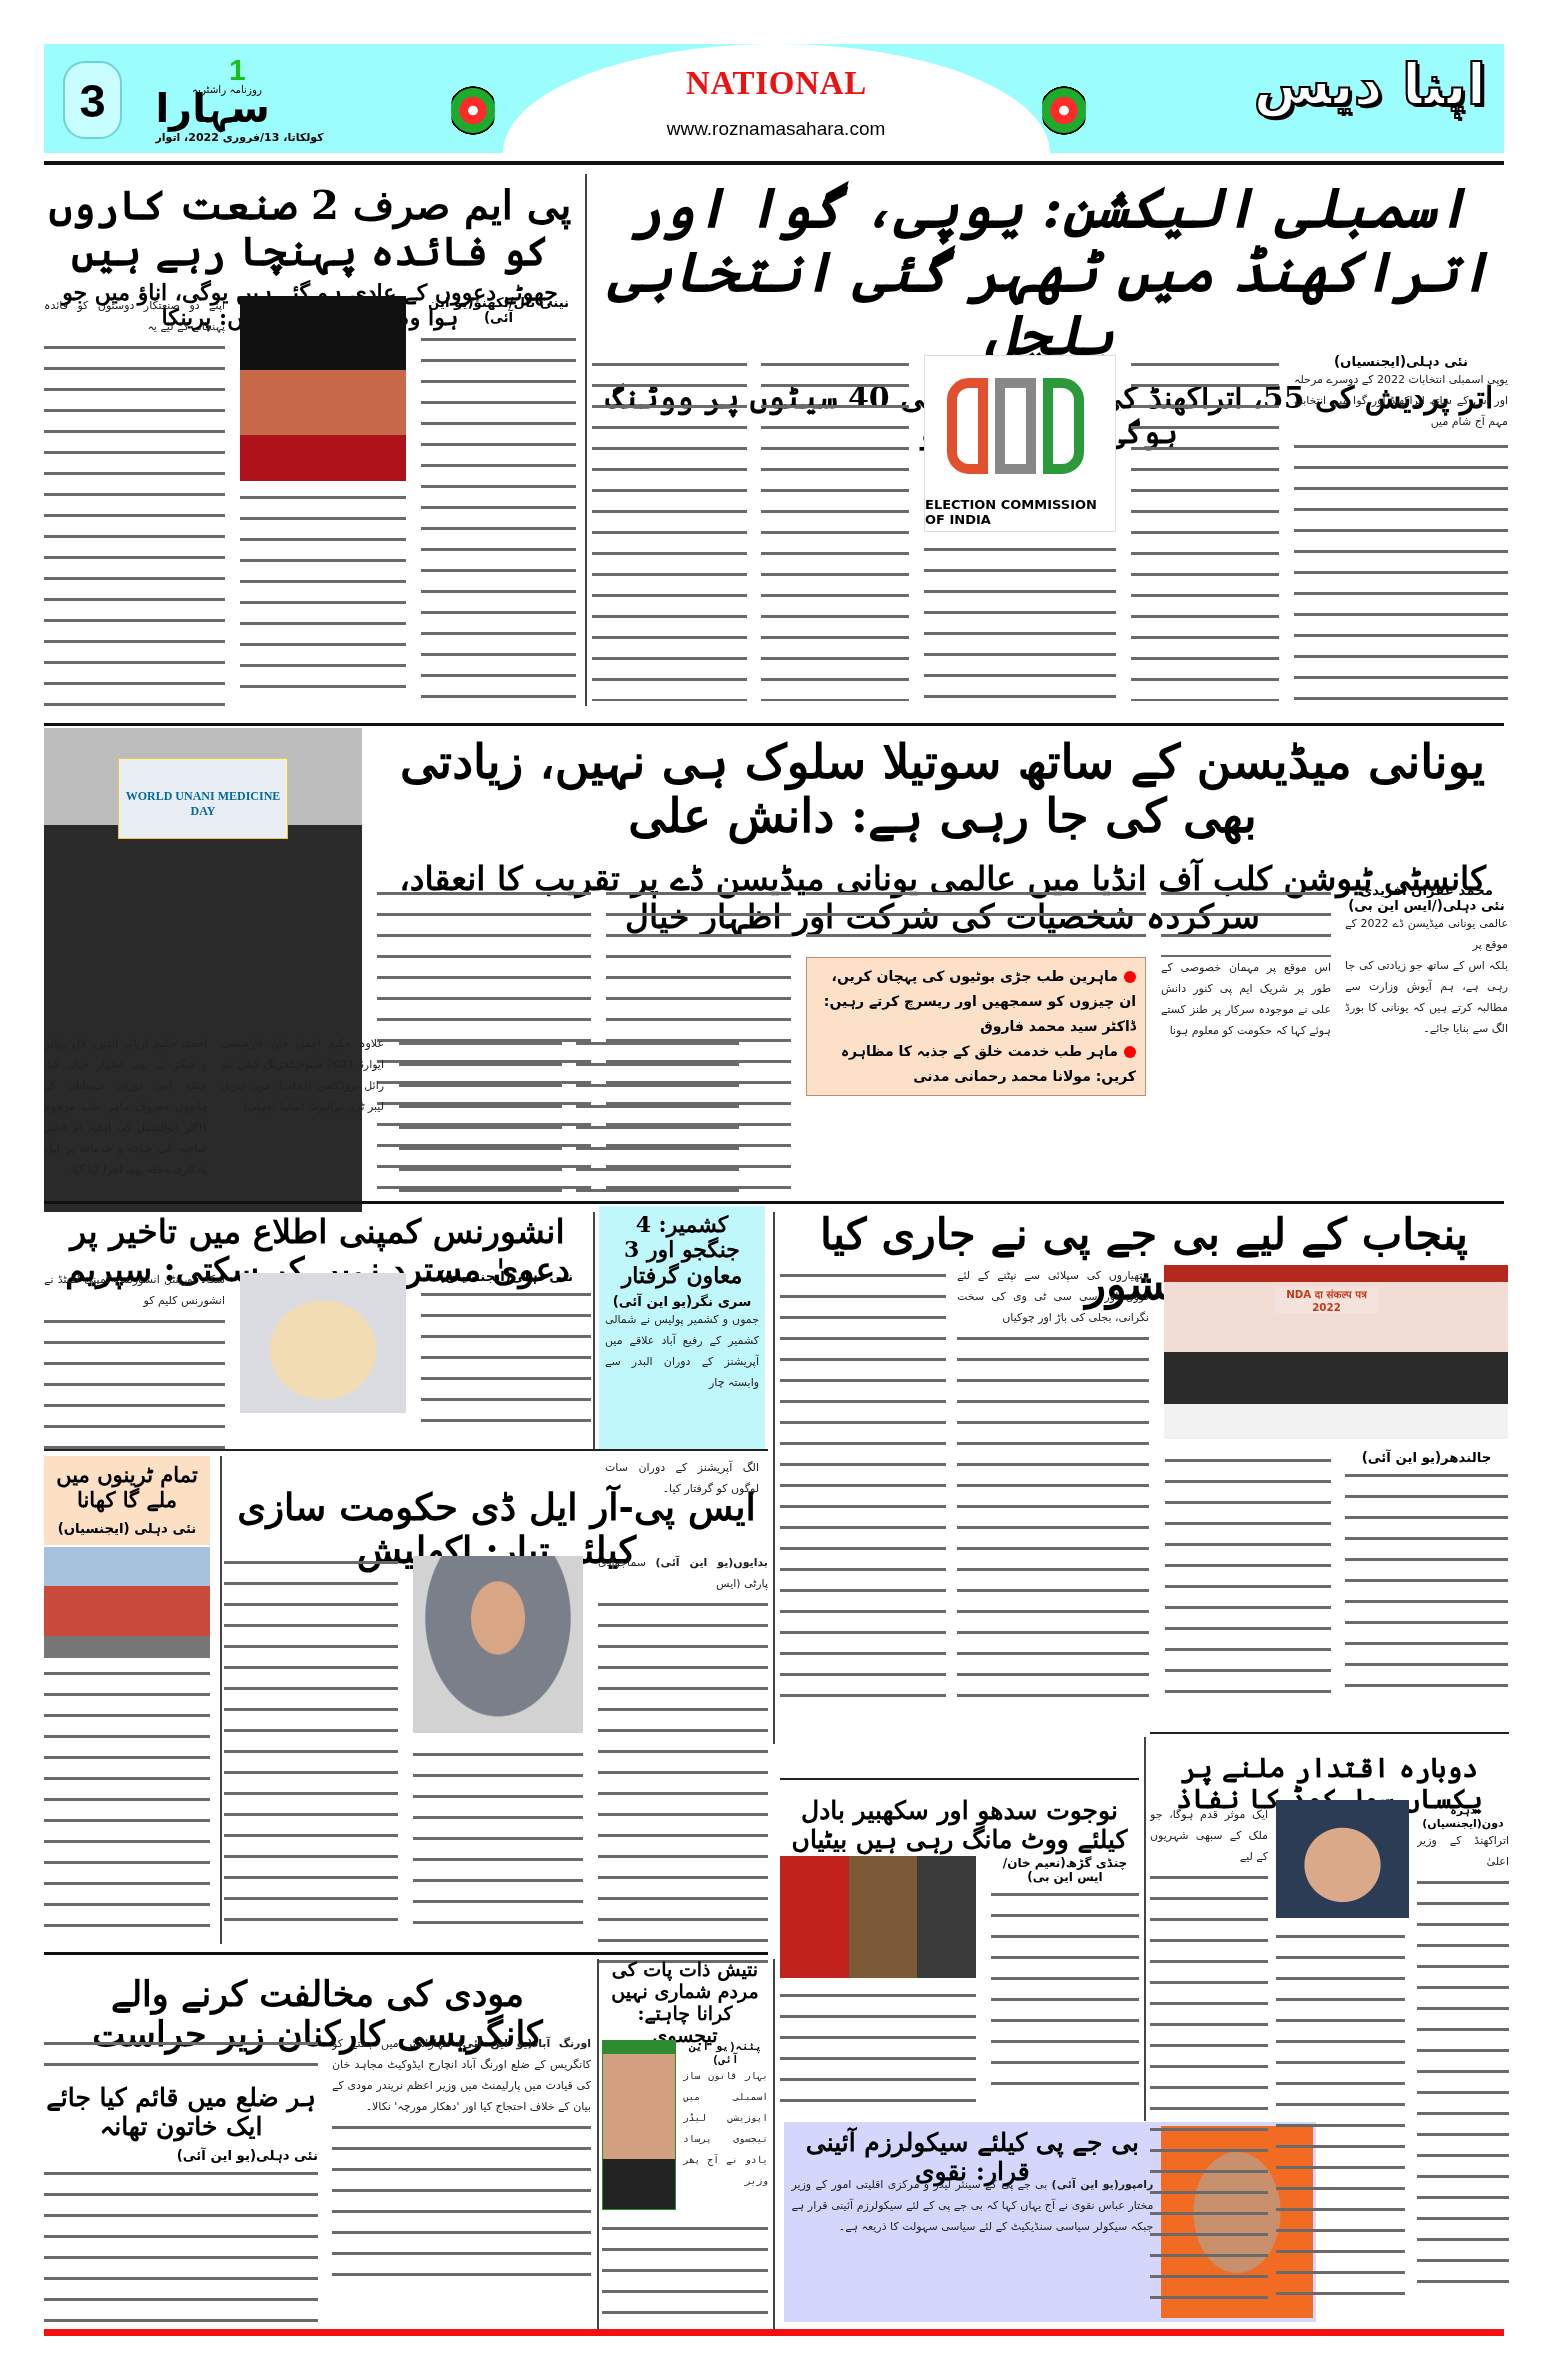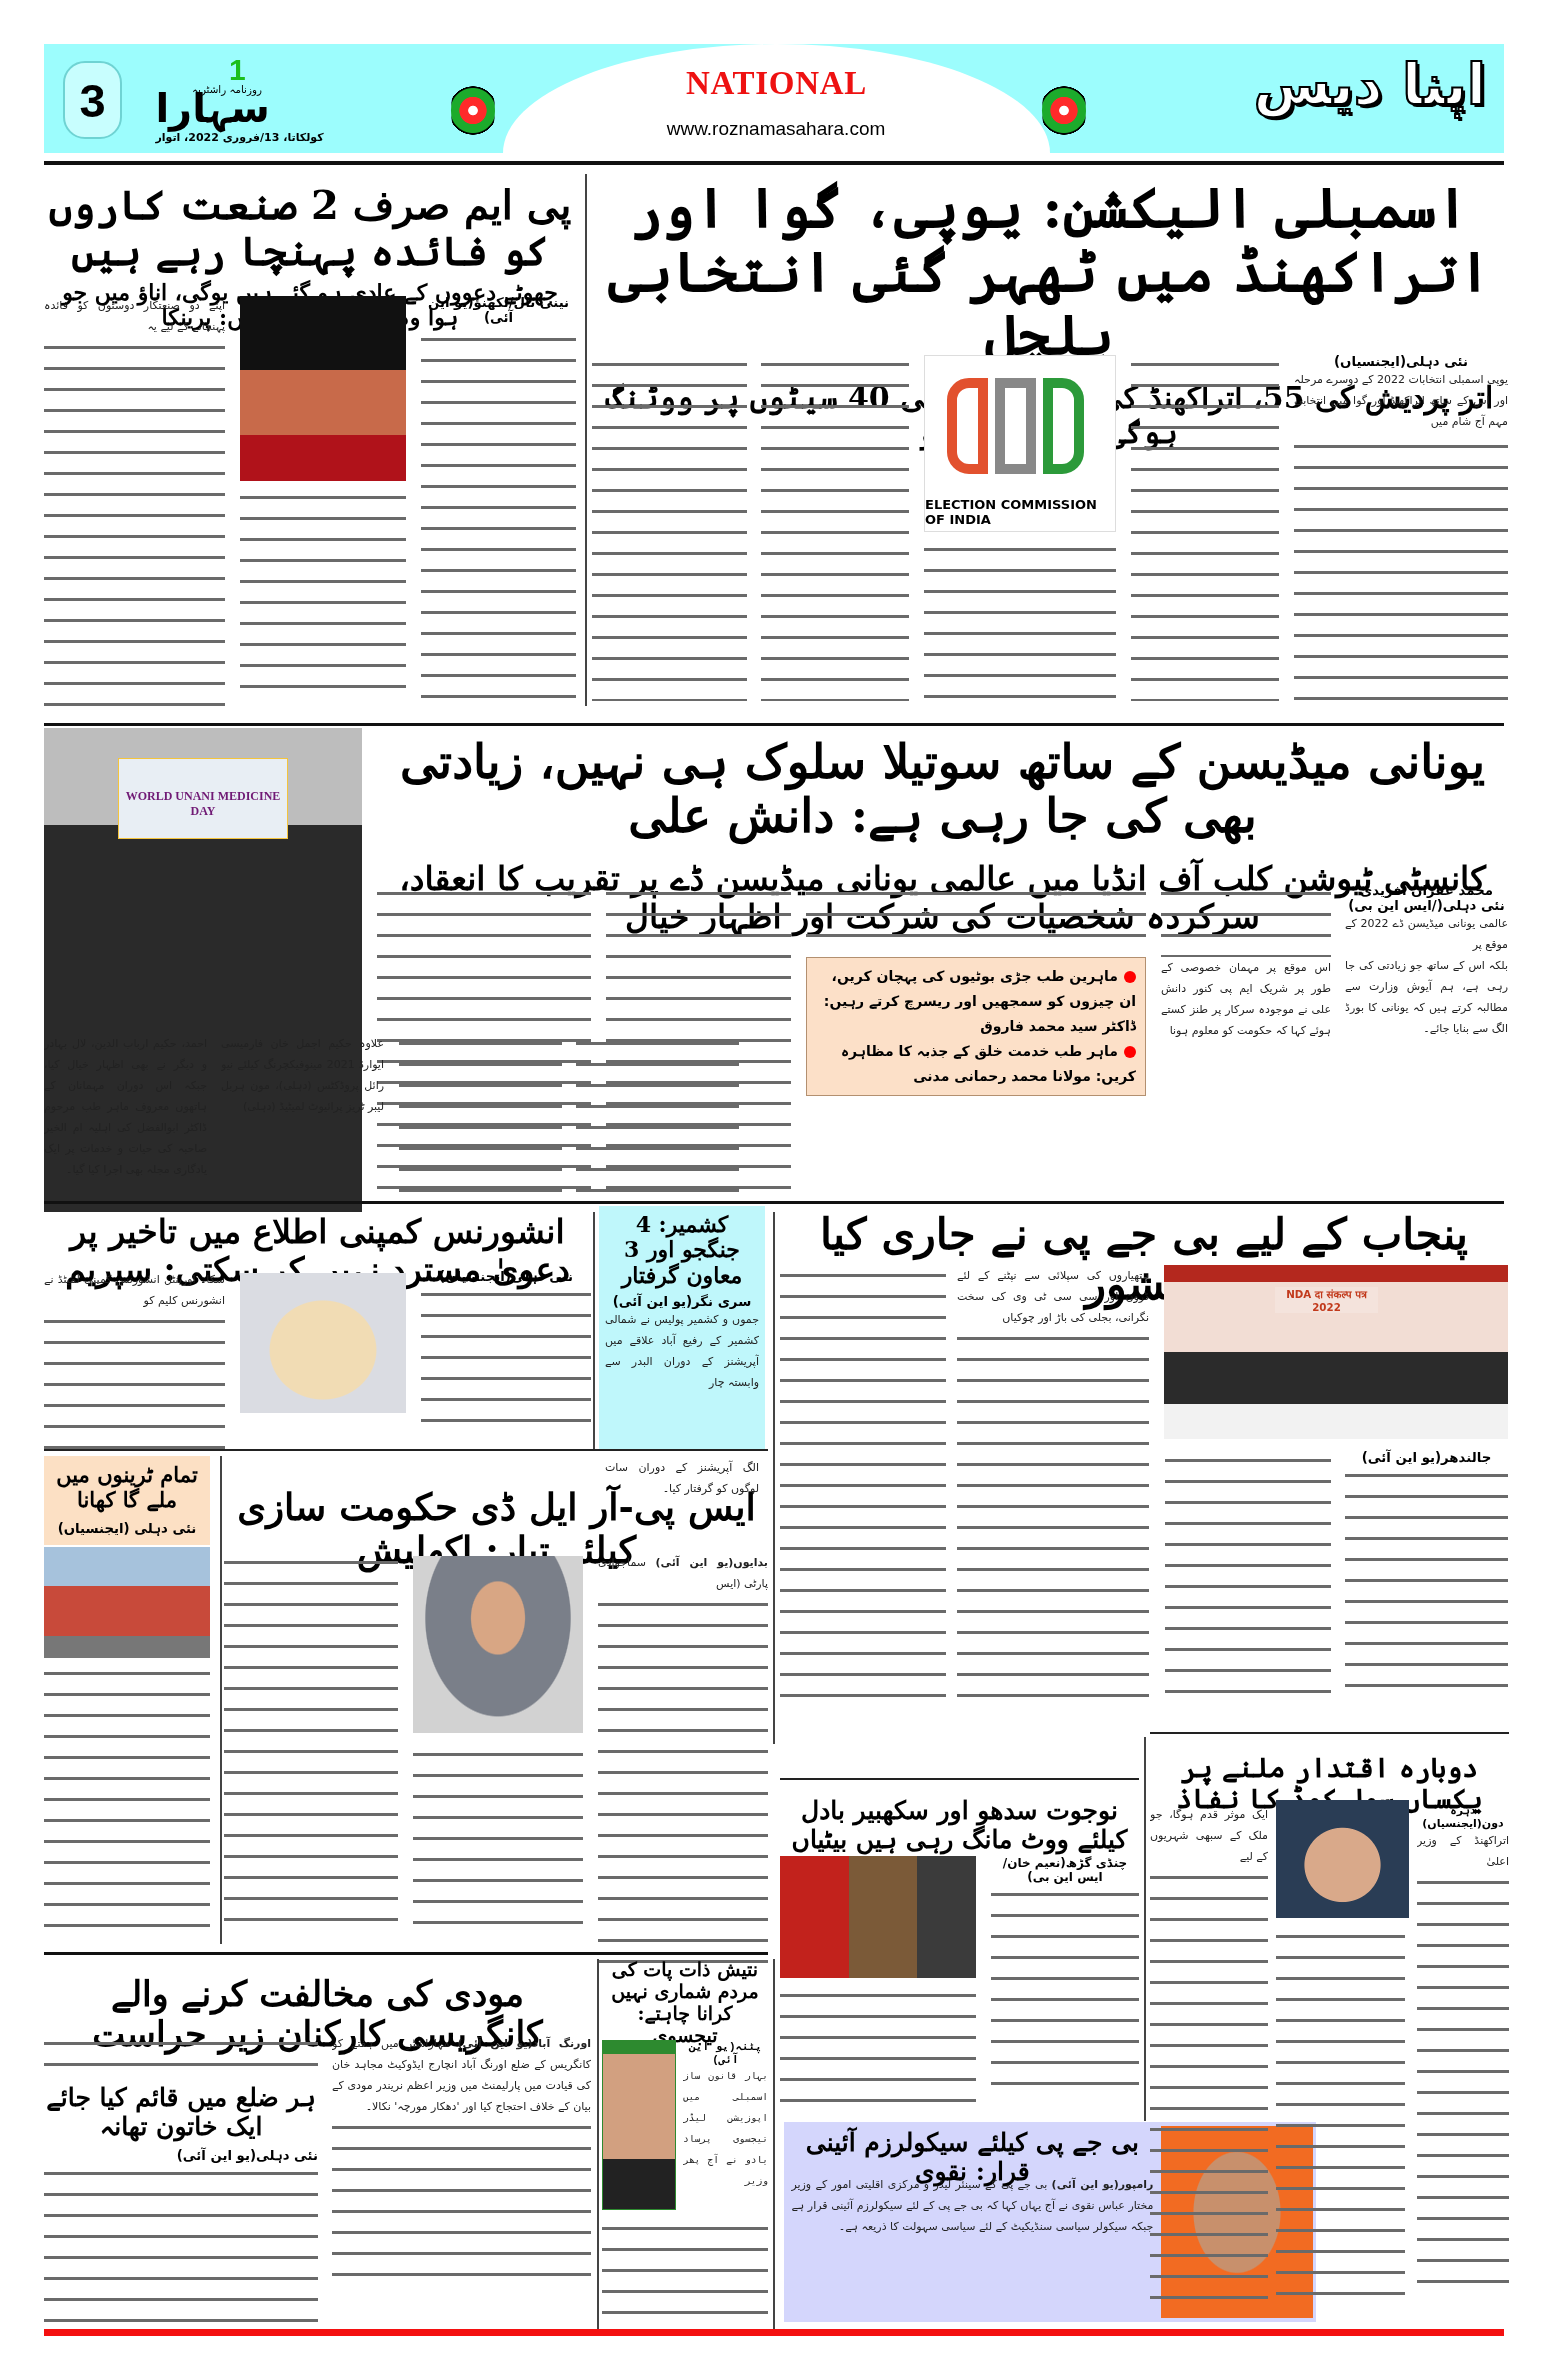--- a/index.html
+++ b/index.html
@@ -45,21 +45,21 @@
   <span class="logo-date">کولکاتا، 13/فروری 2022، اتوار</span>
 </div>
 <div class="abs burst" style="left:451px;top:70px;"></div>
 <div class="abs burst" style="left:1042px;top:70px;"></div>
 <div class="abs national">NATIONAL</div>
 <div class="abs url">www.roznamasahara.com</div>
 <div class="abs section-title">اپنا دیس</div>
 <div class="abs rule-thick" style="top:161px;"></div>
 
 <div class="abs" style="left:591px;top:169px;width:917px;height:532px;">
-  <div class="hl" style="font-size:55px;margin-top:7.4px;">اسمبلی الیکشن: یوپی، گوا اور اتراکھنڈ میں ٹھہر گئی انتخابی ہلچل</div>
+  <div class="hl" style="font-size:55px;margin-top:7.4px;font-style:italic;">اسمبلی الیکشن: یوپی، گوا اور اتراکھنڈ میں ٹھہر گئی انتخابی ہلچل</div>
   <div class="hl" style="font-size:30px;margin-top:15px;">اتر پردیش کی 55، اتراکھنڈ کی 70 اور گوا کی 40 سیٹوں پر ووٹنگ ہوگی 14 فروری کو</div>
   <div class="abs" style="right:0;top:185px;width:214px;">
     <div class="dateline">نئی دہلی(ایجنسیاں)</div>
     <div class="body-text">یوپی اسمبلی انتخابات 2022 کے دوسرے مرحلہ اور اس کے ساتھ اتراکھنڈ اور گوا میں انتخابی مہم آج شام میں</div>
     <div class="lines" style="height:281px;margin-top:4.4px;"></div>
   </div>
   <div class="abs lines" style="right:229px;top:185px;width:148px;height:347px;"></div>
   <div class="abs" style="right:392px;top:186px;width:192px;height:177px;background:#fff;border:0.7px solid #ddd;">
     <div style="position:absolute;left:22px;top:22px;width:41px;height:96px;border:10.3px solid #e2512e;border-radius:22px 0 0 22px;"></div>
     <div style="position:absolute;left:70px;top:22px;width:41px;height:96px;border:10.3px solid #888;"></div>
@@ -83,21 +83,21 @@
   <div class="abs lines" style="right:170px;top:318px;width:166px;height:214px;"></div>
   <div class="abs" style="right:351px;top:126px;width:181px;">
     <div class="body-text">اپنے دو صنعتکار دوستوں کو فائدہ پہنچانے کے لیے یہ</div>
     <div class="lines" style="height:384px;"></div>
   </div>
 </div>
 
 <div class="abs rule-thick" style="top:723px;height:3px;"></div>
 
 <div class="photo" style="left:44px;top:728px;width:318px;height:484px;background:linear-gradient(#bdbdbd 0 20%, #2a2a2a 20% 100%);">
-  <div style="position:absolute;left:74px;top:30px;width:170px;height:81px;background:#e8eef4;border:1.5px solid #f4c43c;text-align:center;font:bold 12px 'Liberation Serif',serif;color:#701a75;padding-top:30px;">WORLD UNANI MEDICINE DAY</div>
+  <div style="position:absolute;left:74px;top:30px;width:170px;height:81px;background:#e8eef4;border:1.5px solid #f4c43c;text-align:center;font:bold 12px 'Liberation Serif',serif;color:#0369a1;padding-top:30px;">WORLD UNANI MEDICINE DAY</div>
 </div>
 <div class="abs" style="left:377px;top:728px;width:1131px;height:473px;">
   <div class="hl" style="font-size:47px;margin-top:7.4px;">یونانی میڈیسن کے ساتھ سوتیلا سلوک ہی نہیں، زیادتی بھی کی جا رہی ہے: دانش علی</div>
   <div class="hl" style="font-size:33px;margin-top:16.3px;">کانسٹی ٹیوشن کلب آف انڈیا میں عالمی یونانی میڈیسن ڈے پر تقریب کا انعقاد، سرکردہ شخصیات کی شرکت اور اظہار خیال</div>
   <div class="abs" style="right:0;top:155px;width:163px;">
     <div class="dateline">محمد غفران آفریدی</div>
     <div class="dateline">نئی دہلی(/ایس این بی)</div>
     <div class="body-text">عالمی یونانی میڈیسن ڈے 2022 کے موقع پر</div>
     <div class="body-text" style="height:244px;">بلکہ اس کے ساتھ جو زیادتی کی جا رہی ہے، ہم آیوش وزارت سے مطالبہ کرتے ہیں کہ یونانی کا بورڈ الگ سے بنایا جائے۔</div>
   </div>

